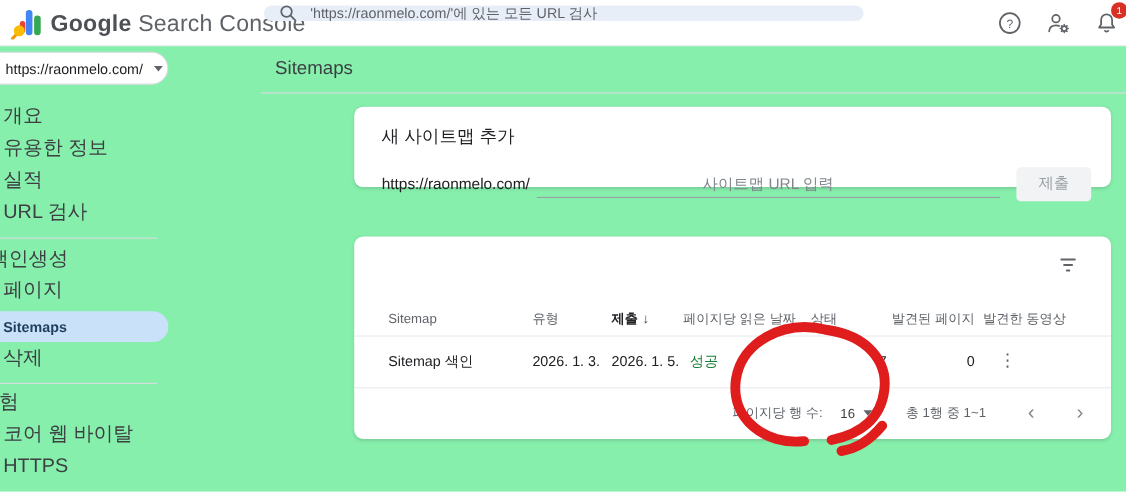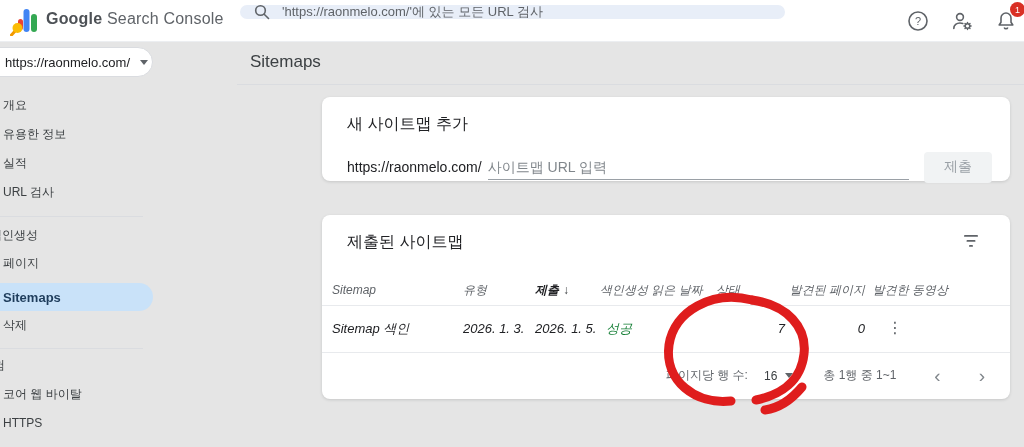--- a/index.html
+++ b/index.html
@@ -3,88 +3,88 @@
 <meta charset="utf-8">
 <style>
   * { margin:0; padding:0; box-sizing:border-box; }
   html,body { width:1024px; height:447px; overflow:hidden;
     font-family:"Liberation Sans","DejaVu Sans",sans-serif; background:#fff; }
 
   
   .topbar { position:relative; width:1024px; height:42px; background:#fff;
     border-bottom:1px solid #eceef1; }
   .logo { position:absolute; left:10px; top:6px; width:30px; height:30px; }
-  .brand { position:absolute; left:46px; top:10px; font-size:16px; color:#5f6368;
+  .brand { position:absolute; left:46px; top:10px; font-size:21px; color:#5f6368;
     letter-spacing:.2px; white-space:nowrap; }
   .brand .g { color:#4d5156; font-weight:bold; }
   .searchbox { position:absolute; left:240px; top:5px; width:545px; height:14px;
     background:#e8eef8; border-radius:16px; display:flex; align-items:center;
     padding:0 14px; cursor:pointer; }
   .searchbox .mag { flex:0 0 auto; margin-right:12px; }
   .searchbox .q { font-size:13px; color:#5f6368; }
   .tb-icons { position:absolute; right:0; top:0; height:42px; display:flex;
     align-items:center; }
   .tb-ic { width:24px; height:24px; margin-right:20px; position:relative; cursor:pointer; }
   .tb-ic.bell { margin-right:6px; }
   .badge { position:absolute; right:-7px; top:-7px; min-width:15px; height:15px;
     background:#d93025; color:#fff; font-size:9px; border-radius:8px;
     display:flex; align-items:center; justify-content:center; padding:0 3px; }
 
   
-  .content { position:relative; width:1024px; height:405px; background:#e5e5e5; }
+  .content { position:relative; width:1024px; height:405px; background:#86efac; }
 
   
   .prop { position:absolute; left:-18px; top:5px; width:171px; height:30px;
     background:#fff; border:1px solid #dadce0; border-radius:16px;
     display:flex; align-items:center; padding-left:22px; cursor:pointer; }
   .prop .label { font-size:13px; color:#202124; }
   .caret { width:0; height:0; border-left:4px solid transparent;
     border-right:4px solid transparent; border-top:5px solid #5f6368;
     display:inline-block; margin-left:10px; }
 
   
   .side-item { position:absolute; left:3px; height:24px; line-height:24px;
-    font-size:12px; color:#3c4043; white-space:nowrap; cursor:pointer; }
+    font-size:18px; color:#3c4043; white-space:nowrap; cursor:pointer; }
   .side-div { position:absolute; left:0; width:143px; border-top:1px solid #dadce0; }
   .side-sel { position:absolute; left:0; top:241px; width:153px; height:28px;
     background:#c9e2f9; border-radius:0 15px 15px 0; display:flex;
     align-items:center; padding-left:3px; cursor:pointer; }
   .side-sel .label { font-size:13px; font-weight:bold; color:#1f3d5c; }
 
   
   .page-title { position:absolute; left:250px; top:10px; font-size:17px;
     color:#3c4043; }
   .page-div { position:absolute; left:237px; right:0; top:42px;
     border-top:1px solid #dadce0; }
 
   .card { position:absolute; left:322px; width:688px; background:#fff;
     border-radius:8px; box-shadow:0 1px 3px rgba(60,64,67,.18); }
-  .card1 { top:55px; height:84px; }
+  .card1 { top:55px; height:73px; }
   .card2 { top:173px; height:184px; }
   .card-title { position:absolute; left:25px; top:17px; font-size:16px;
     color:#202124; }
 
   .add-row { position:absolute; left:25px; right:18px; top:54px; height:32px;
     display:flex; align-items:center; }
   .add-prefix { font-size:14px; color:#202124; white-space:nowrap; }
   .add-input { flex:1; margin:0 15px 0 6px; border:none; outline:none;
     border-bottom:1px solid #9aa0a6; background:transparent; font-size:14px;
     height:26px; color:#202124;
-    font-family:"Liberation Sans","DejaVu Sans",sans-serif; }
+    font-family:"Liberation Sans","DejaVu Sans",sans-serif;text-align:center; }
   .add-input::placeholder { color:#80868b; }
   .submit-btn { width:68px; height:31px; background:#f1f3f4; color:#9aa0a6;
     border:none; border-radius:4px; font-size:14px; cursor:pointer;
     font-family:"Liberation Sans","DejaVu Sans",sans-serif; }
 
   .filter { position:absolute; right:31px; top:19px; width:16px; height:14px;
     cursor:pointer; }
 
   .grid { position:absolute; left:0; right:0; display:grid;
     grid-template-columns:131px 72px 65px 110px 75px 80px 83px 47px;
-    padding-left:10px; align-items:center;font-style:italic; }
+    padding-left:31px; align-items:center; }
   .thead { top:60px; height:30px; font-size:12px; color:#5f6368; }
   .thead .c3 { color:#202124; font-weight:bold; }
   .trow { top:90px; height:47px; font-size:13px; color:#202124; }
   .c5 { text-align:left; padding-left:6px; }
   .c6,.c7 { text-align:right; }
   .status-ok { color:#188038; }
   .dots { margin-left:22px; font-size:16px; color:#5f6368; letter-spacing:0;
     line-height:14px; cursor:pointer; }
   .hline { position:absolute; left:0; right:0; border-top:1px solid #e8eaed; }
   .sort-arrow { font-size:12px; color:#3c4043; margin-left:4px; }
@@ -182,32 +182,31 @@
   <div class="card card1">
     <div class="card-title">새 사이트맵 추가</div>
     <div class="add-row">
       <span class="add-prefix">https://raonmelo.com/</span>
       <input class="add-input" placeholder="사이트맵 URL 입력" style="">
       <button class="submit-btn">제출</button>
     </div>
   </div>
 
   <div class="card card2">
-    <div class="card-title">제출된 사이트맵</div>
     <svg class="filter" viewBox="0 0 16 14">
       <rect x="1" y="1" width="14" height="1.8" rx="0.9" fill="#5f6368"></rect>
       <rect x="3.5" y="6" width="9" height="1.8" rx="0.9" fill="#5f6368"></rect>
       <rect x="6" y="11" width="4" height="1.8" rx="0.9" fill="#5f6368"></rect>
     </svg>
 
     <div class="grid thead">
       <div class="c1">Sitemap</div>
       <div class="c2">유형</div>
       <div class="c3"><span>제출</span><span class="sort-arrow">↓</span></div>
-      <div class="c4">색인생성 읽은 날짜</div>
+      <div class="c4">페이지당 읽은 날짜</div>
       <div class="c5">상태</div>
       <div class="c6">발견된 페이지</div>
       <div class="c7">발견한 동영상</div>
       <div class="c8"></div>
     </div>
     <div class="hline" style="top:90px"></div>
 
     <div class="grid trow">
       <div class="c2">Sitemap 색인</div>
       <div class="c3">2026. 1. 3.</div>

